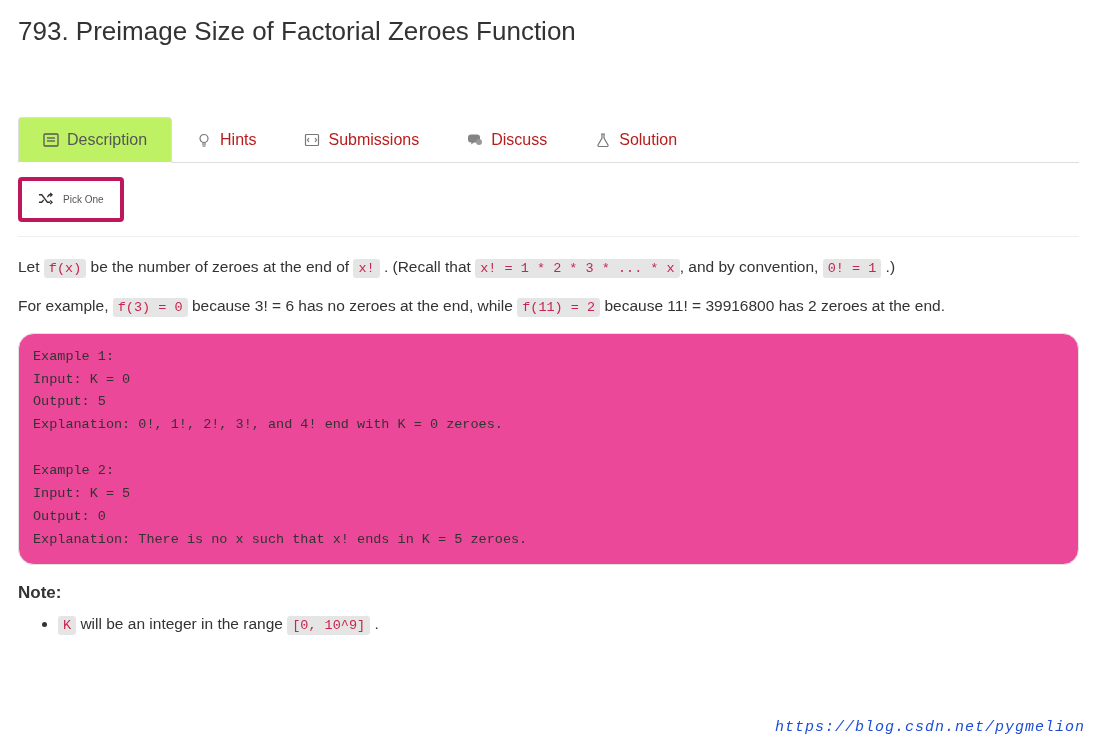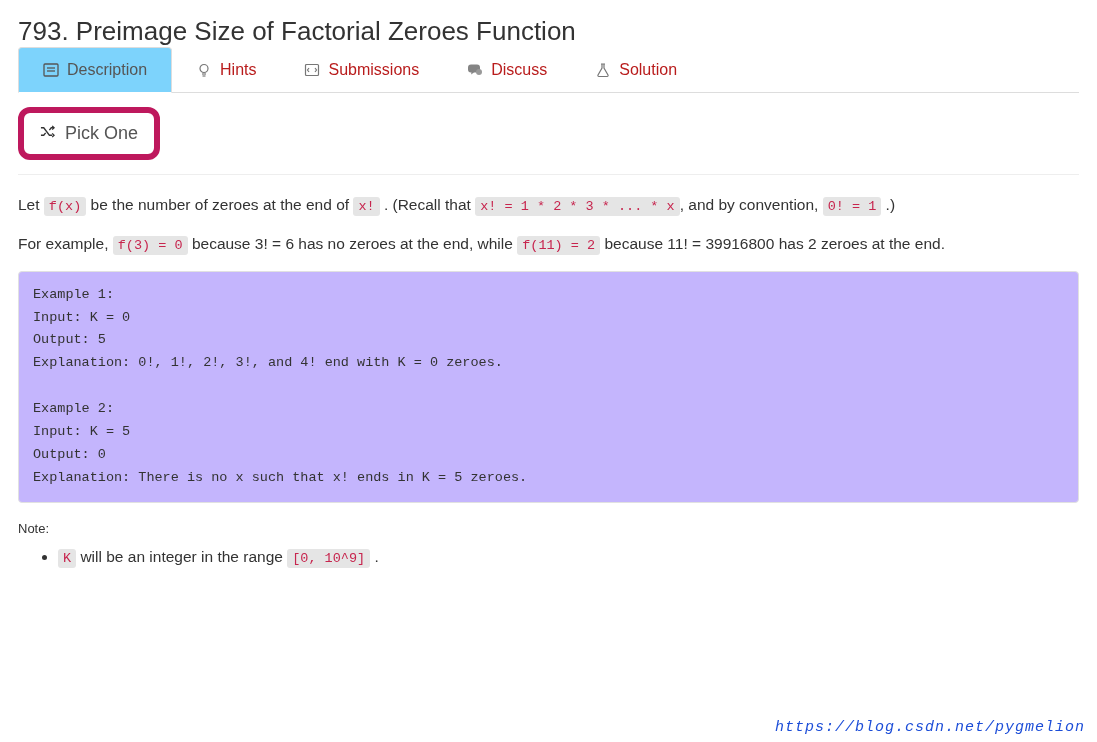--- a/index.html
+++ b/index.html
@@ -7,20 +7,21 @@
   font-family: -apple-system, BlinkMacSystemFont, "Segoe UI", Helvetica, Arial, sans-serif;
   color: #333;
   background: #fff;
   padding: 16px 18px;
   width: 1097px;
 }
 h1.title {
   font-size: 26px;
   font-weight: 500;
   color: #333;
+  margin-bottom: 70px;
 }
 .tabs {
   display: flex;
   border-bottom: 1px solid #ddd;
   margin-bottom: 14px;
 }
 .tab {
   padding: 13px 24px;
   color: #b91c1c;
   font-size: 16px;
@@ -30,28 +31,28 @@
   gap: 8px;
   background: transparent;
   border: none;
 }
 .tab.active {
   border: 1px solid #ddd;
   border-bottom: 1px solid #fff;
   border-radius: 4px 4px 0 0;
   margin-bottom: -1px;
   color: #555;
-  background: #7dd3fc;
+  background: #bef264;
 }
 .tab .icon { width: 16px; height: 16px; display:inline-flex; align-items:center; justify-content:center; }
 .pick-one {
-  border: 6px solid #be185d;
-  border-radius: 12px;
+  border: 4px solid #be185d;
+  border-radius: 4px;
   padding: 10px 16px;
-  font-size: 18px;
+  font-size: 10px;
   color: #555;
   background: #fff;
   cursor: pointer;
   display: inline-flex;
   align-items: center;
   gap: 10px;
   margin-bottom: 14px;
 }
 hr.sep {
   border: none;
@@ -66,34 +67,34 @@
 }
 code.inline {
   font-family: Menlo, Monaco, Consolas, "Courier New", monospace;
   background: #e5e5e5;
   color: #c7254e;
   padding: 2px 5px;
   border-radius: 3px;
   font-size: 13.5px;
 }
 pre.example {
-  background: #c4b5fd;
+  background: #ec4899;
   border: 1px solid #e1e1e1;
-  border-radius: 4px;
+  border-radius: 16px;
   padding: 12px 14px;
   font-family: Menlo, Monaco, Consolas, "Courier New", monospace;
   font-size: 13.5px;
   line-height: 1.7;
   color: #333;
   white-space: pre-wrap;
   margin-bottom: 18px;
 }
 .note-title {
-  font-weight: 400;
-  font-size: 13px;
+  font-weight: 700;
+  font-size: 17px;
   margin-bottom: 12px;
 }
 ul.note-list {
   padding-left: 40px;
   font-size: 15.5px;
 }
 ul.note-list li { margin-bottom: 6px; }
 .watermark {
   position: fixed;
   bottom: 6px;

